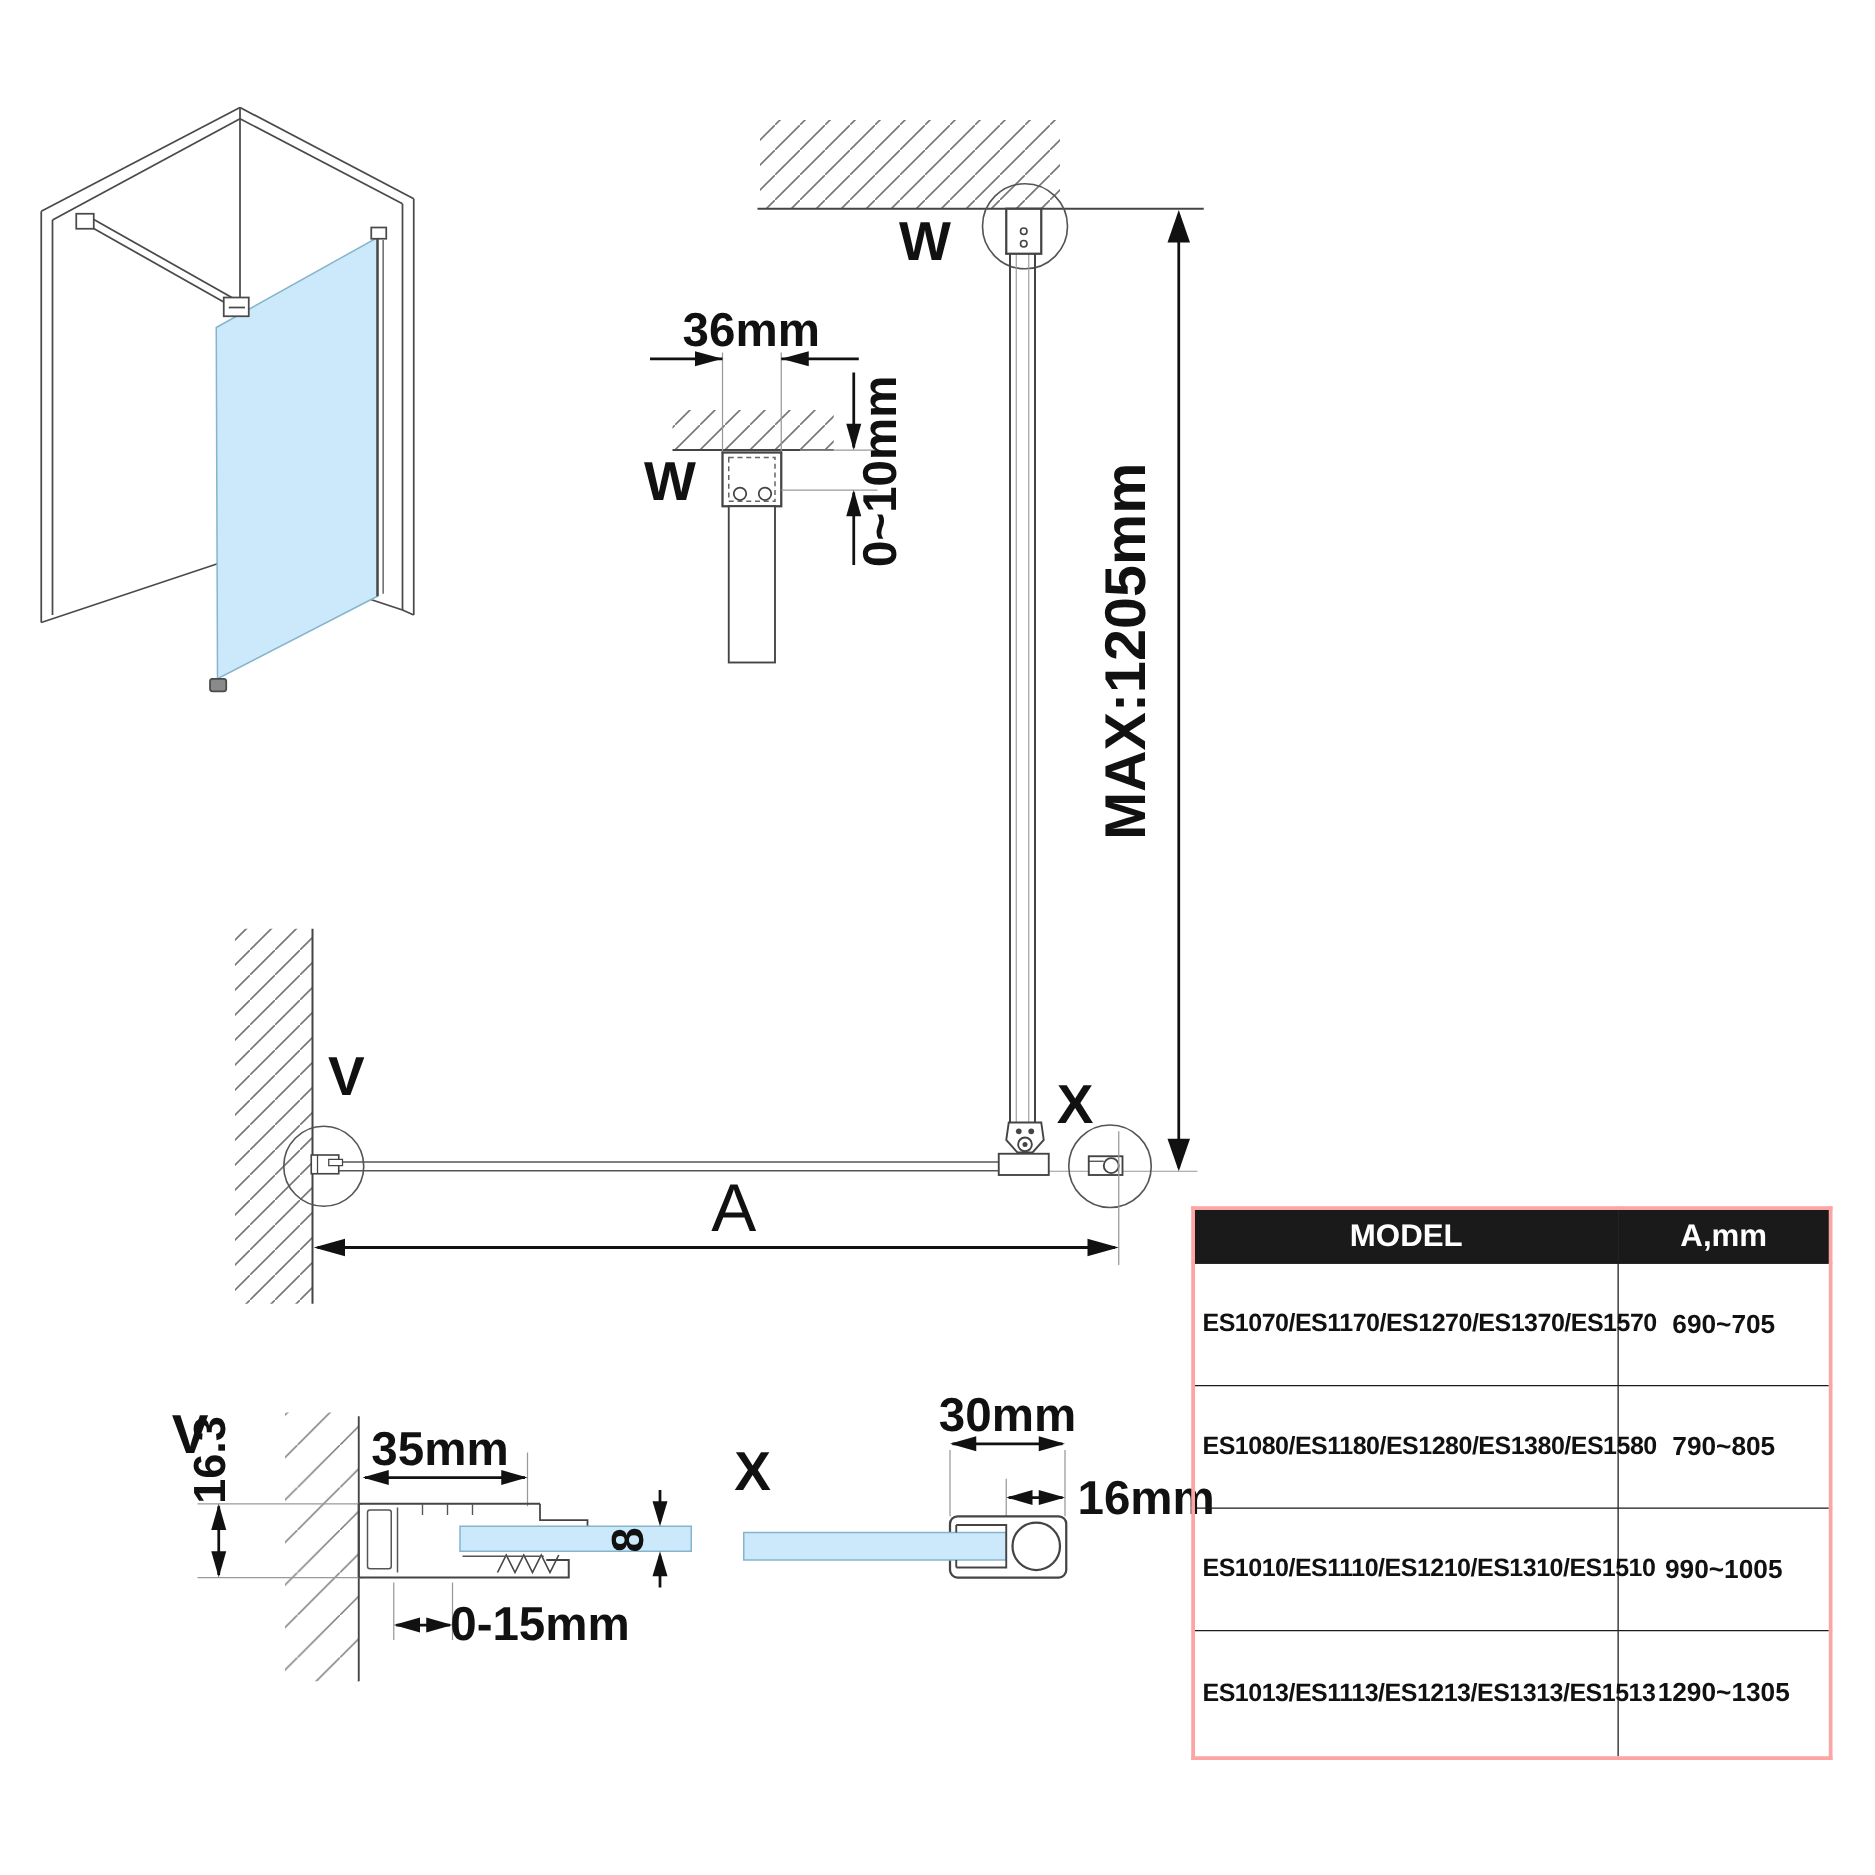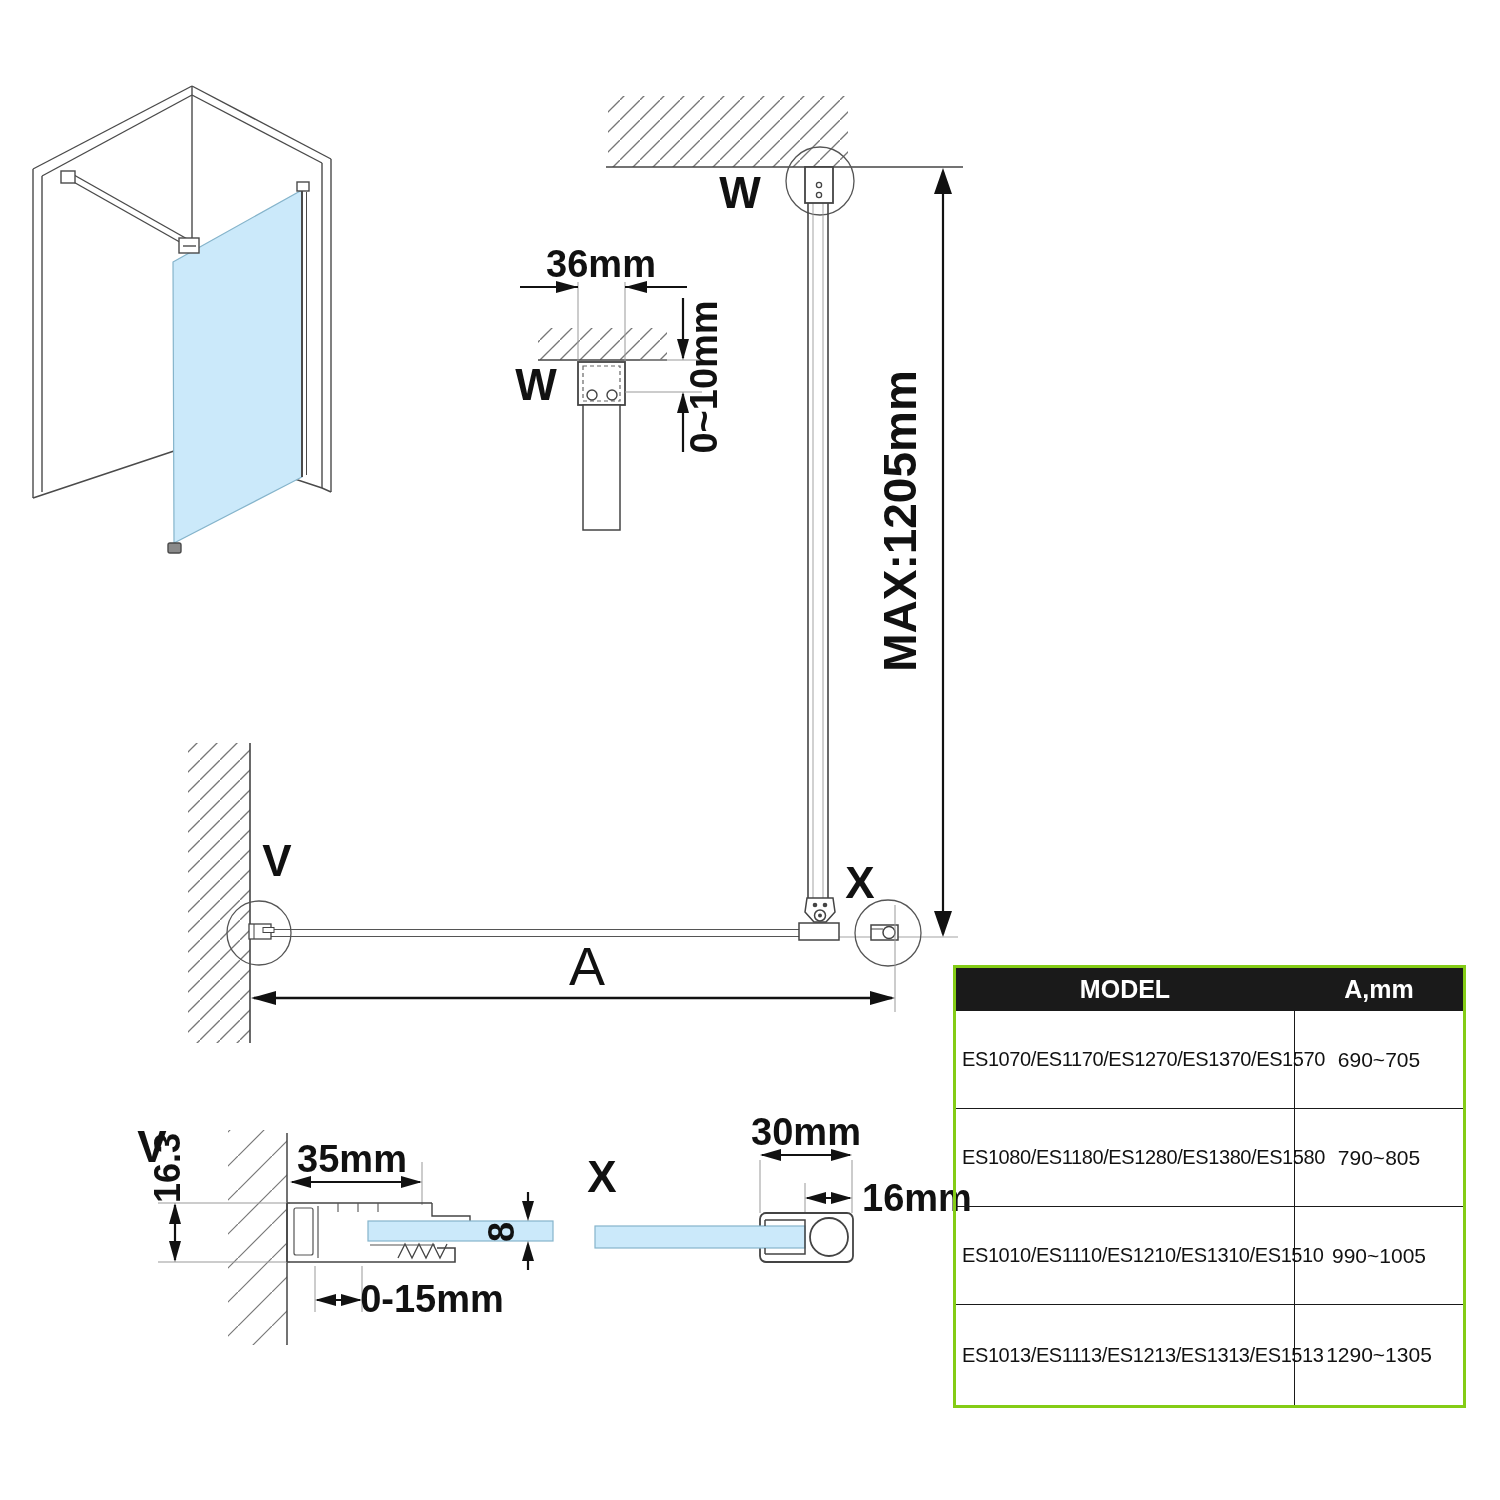--- a/index.html
+++ b/index.html
@@ -6,22 +6,22 @@
   #stage{position:relative;width:1500px;height:1500px;background:#fff;overflow:hidden;
          font-family:"Liberation Sans",sans-serif;}
   svg text{font-family:"Liberation Sans",sans-serif;fill:#111;}
   .lbl{font-size:44px;font-weight:bold;}
   .dim{font-size:38px;font-weight:bold;}
   .dimS{font-size:36px;font-weight:bold;}
   .max{font-size:46px;font-weight:bold;}
   .big{font-size:54px;}
   .size-table{position:absolute;left:953px;top:965px;width:510px;height:443px;}
   .size-table table{width:100%;height:100%;border-collapse:collapse;table-layout:fixed;
-      border:3px solid #84cc16;}
-  .size-table th,.size-table td{border:1.6px solid #1a1a1a;}
+      border:3px solid #fca5a5;}
+  .size-table th,.size-table td{border:1.6px solid #1a1a1a;font-weight:bold;}
   .size-table thead th{background:#1a1a1a;color:#fff;font-size:25px;font-weight:bold;height:40px;}
   .size-table col.c1{width:340px;}
   .size-table col.c2{width:170px;}
   .size-table td.m{font-size:20px;padding-left:6px;letter-spacing:-0.4px;white-space:nowrap;color:#111;}
   .size-table td.a{font-size:21px;text-align:center;color:#111;}
 </style>
 </head>
 <body>
 
 <div id="stage">

